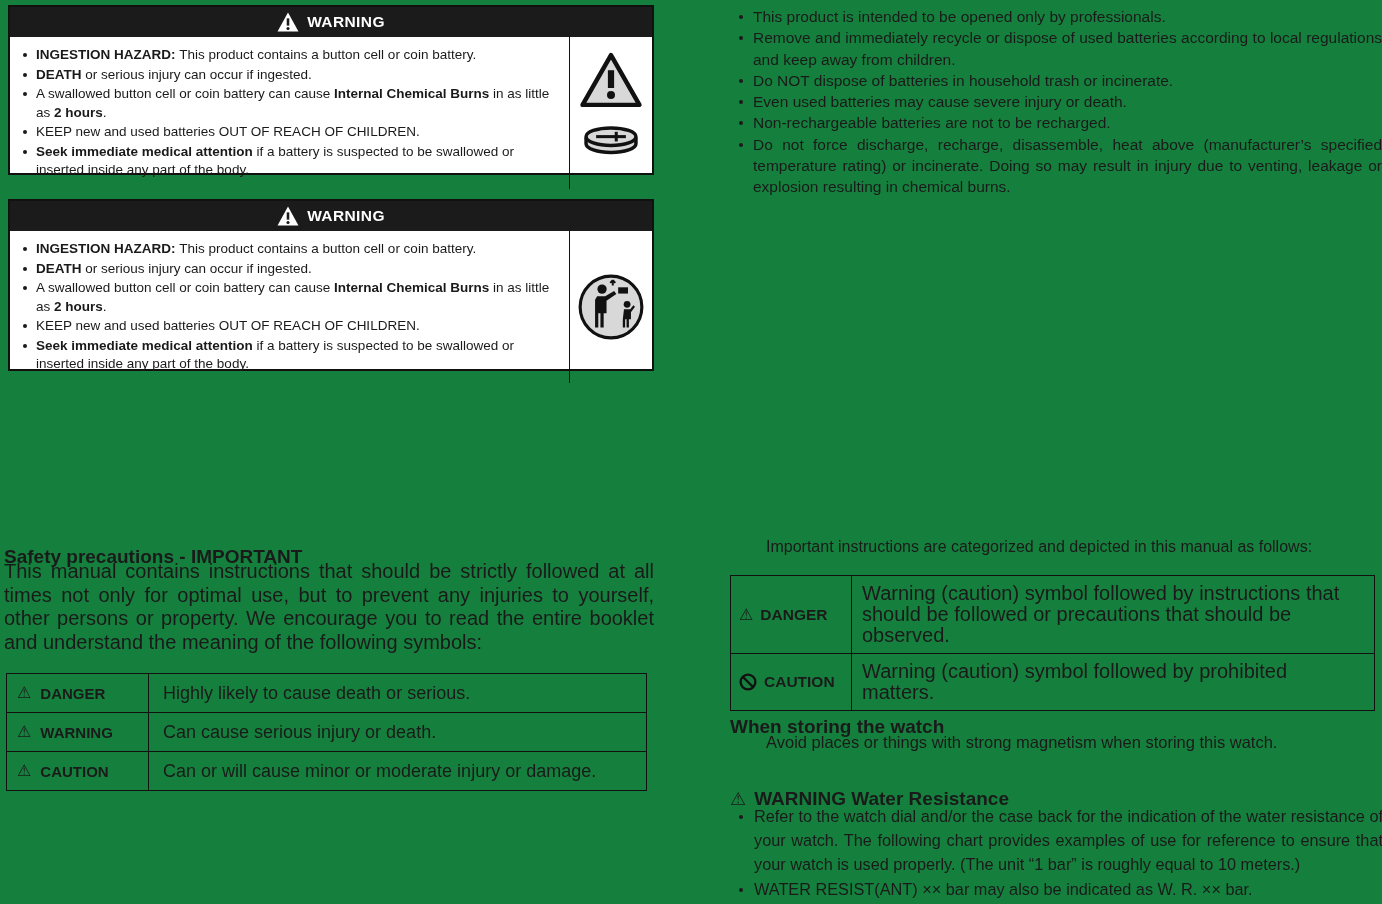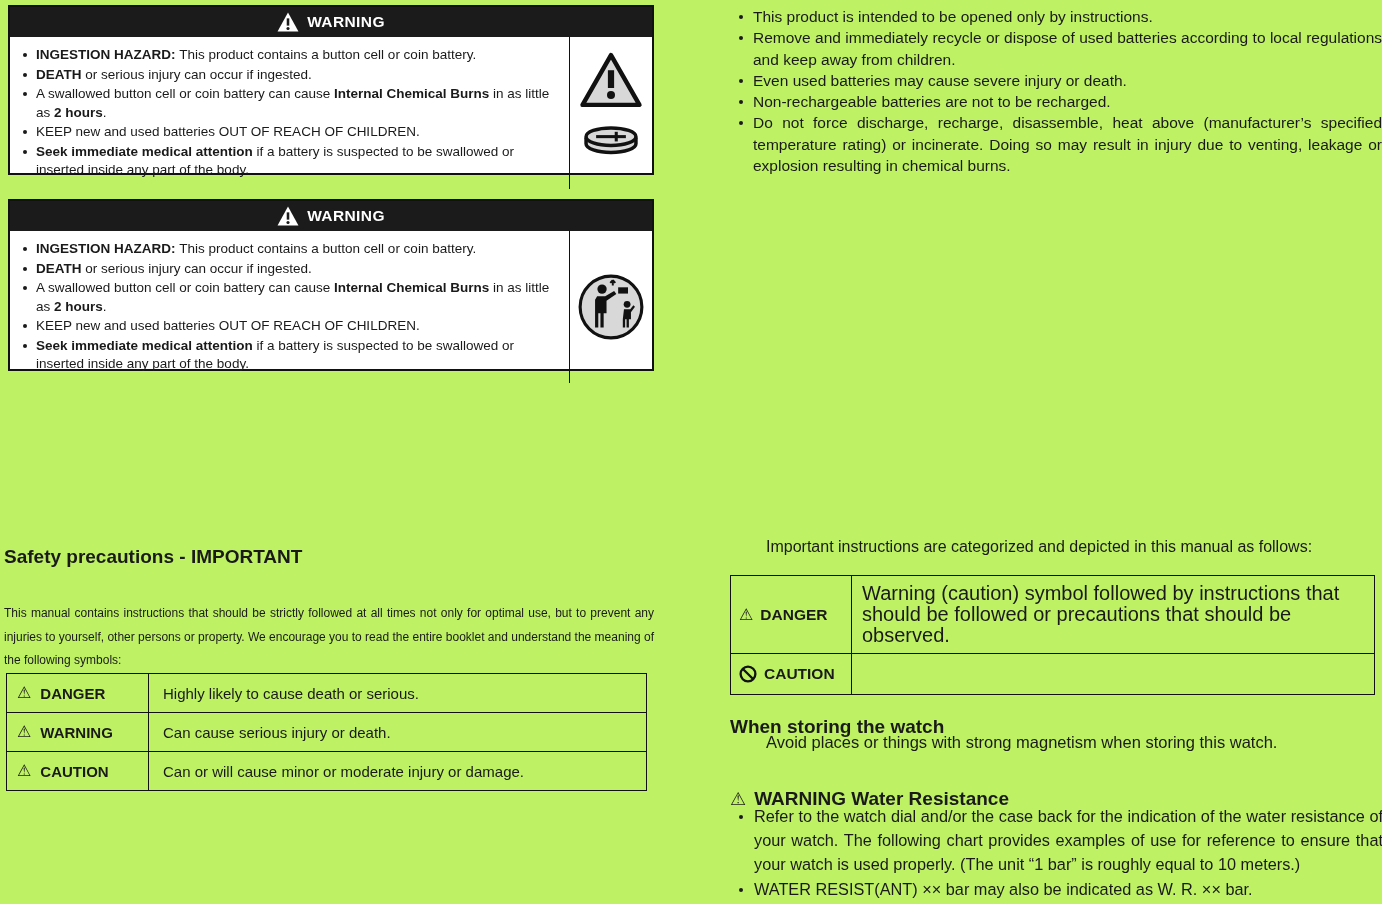--- a/index.html
+++ b/index.html
@@ -1,17 +1,17 @@
 <!DOCTYPE html>
 <html><head>
 <meta charset="utf-8">
 <style>
   html,body{margin:0;padding:0;background:#fff;}
   #page{
-    position:relative;width:1382px;height:904px;background:#bef264;
+    position:relative;width:1382px;height:904px;background:#15803d;
     font-family:"Liberation Sans","DejaVu Sans",sans-serif;color:#1a1a1a;overflow:hidden;
   }
   .b{font-weight:bold;margin-top:44px;}
   
   .wbox{position:absolute;left:8px;width:646px;border:2px solid #111;box-sizing:border-box;background:#fff;}
   .wbox-header{height:30px;background:#1b1b1b;display:flex;align-items:center;justify-content:center;gap:8px;}
   .wbox-title{color:#fff;font-weight:bold;font-size:15.5px;letter-spacing:.4px;}
   .wbox-body{display:flex;align-items:stretch;}
   .wbox-text{flex:1;padding:9px 8px 8px 12px;}
   .wb-line{display:flex;margin-bottom:1px;}
@@ -21,29 +21,29 @@
   
   .dot{flex:none;width:4px;height:4px;border-radius:50%;background:#1a1a1a;margin:8px 9px 0 1px;}
   .dot.sm{margin-top:7px;}
   
   .rt-list{position:absolute;left:737px;top:6px;width:645px;}
   .rt-line{display:flex;}
   .rt-text{flex:1;font-size:15.5px;line-height:21.3px;text-align:justify;}
   .rt-line .dot{margin:9px 10px 0 2px;}
   
   .h1{position:absolute;font-size:19px;font-weight:bold;margin-top:13px;}
-  .para{position:absolute;font-size:12px;line-height:23.6px;text-align:justify;margin-top:42px;}
+  .para{position:absolute;font-size:20px;line-height:23.6px;text-align:justify;}
   .line{position:absolute;font-size:16.5px;line-height:22px;margin-left:36px;}
   
   .sev-table{position:absolute;left:6px;top:673px;width:641px;border:1.6px solid #111;box-sizing:border-box;}
   .sev-row{display:flex;height:38px;align-items:stretch;}
   .sev-row + .sev-row{border-top:1.5px solid #111;}
   .sev-label-cell{width:142px;flex:none;border-right:1.5px solid #111;display:flex;align-items:center;padding-left:10px;gap:9px;box-sizing:border-box;}
   .sev-label{font-weight:bold;font-size:15px;}
-  .sev-desc{flex:1;display:flex;align-items:center;padding-left:14px;font-size:15px;}
+  .sev-desc{flex:1;display:flex;align-items:center;padding-left:14px;font-size:18px;}
   .tri-glyph{font-family:"DejaVu Sans",sans-serif;font-size:16px;line-height:1;}
   
   .cat-table{position:absolute;left:730px;top:575px;width:645px;border:1.6px solid #111;box-sizing:border-box;}
   .cat-row{display:flex;align-items:stretch;}
   .cat-row + .cat-row{border-top:1.5px solid #111;}
   .cat-row-1{min-height:56px;}
   .cat-row-2{min-height:40px;}
   .cat-label-cell{width:121px;flex:none;border-right:1.5px solid #111;display:flex;align-items:center;padding-left:8px;gap:7px;box-sizing:border-box;}
   .cat-label{font-weight:bold;font-size:15.5px;}
   .cat-desc{flex:1;display:flex;align-items:center;padding:7px 10px;font-size:20px;line-height:21px;}
@@ -166,28 +166,32 @@
           <path d="M52.5 40.5 h7 l3.5 -4.5 1.8 1.8 -4.5 6 v8 h-2.3 v9 h-2.6 v-9 h-1.6 v9 h-2.6 v-9 z" fill="#111"></path>
         </svg>
       </div>
     </div>
   </div>
 
   <div class="rt-list">
 
       <div class="rt-line">
         <span class="dot"></span>
-        <span class="rt-text">This product is intended to be opened only by instructions.</span>
+        <span class="rt-text">This product is intended to be opened only by professionals.</span>
       </div>
 
       <div class="rt-line">
         <span class="dot"></span>
         <span class="rt-text">Remove and immediately recycle or dispose of used batteries according to local regulations and keep away from children.</span>
       </div>
 
+      <div class="rt-line">
+        <span class="dot"></span>
+        <span class="rt-text">Do NOT dispose of batteries in household trash or incinerate.</span>
+      </div>
 
       <div class="rt-line">
         <span class="dot"></span>
         <span class="rt-text">Even used batteries may cause severe injury or death.</span>
       </div>
 
       <div class="rt-line">
         <span class="dot"></span>
         <span class="rt-text">Non-rechargeable batteries are not to be recharged.</span>
       </div>
@@ -239,20 +243,21 @@
       <div class="cat-desc">Warning (caution) symbol followed by instructions that should be followed or precautions that should be observed.</div>
     </div>
     <div class="cat-row cat-row-2">
       <div class="cat-label-cell">
         <svg class="prohib" width="18" height="18" viewBox="0 0 20 20">
           <circle cx="10" cy="10" r="8.2" fill="none" stroke="#111" stroke-width="2.6"></circle>
           <line x1="4.4" y1="4.4" x2="15.6" y2="15.6" stroke="#111" stroke-width="2.6"></line>
         </svg>
         <span class="cat-label">CAUTION</span>
       </div>
+      <div class="cat-desc">Warning (caution) symbol followed by prohibited matters.</div>
     </div>
   </div>
 
   <div class="h1" style="left:730px;top:703px;">When storing the watch</div>
   <div class="line" style="left:730px;top:731px;">Avoid places or things with strong magnetism when storing this watch.</div>
 
   <div class="h1 water-h" style="left:730px;top:775px;">
     <span class="tri-glyph">⚠</span>
     <span>WARNING Water Resistance</span>
   </div>

